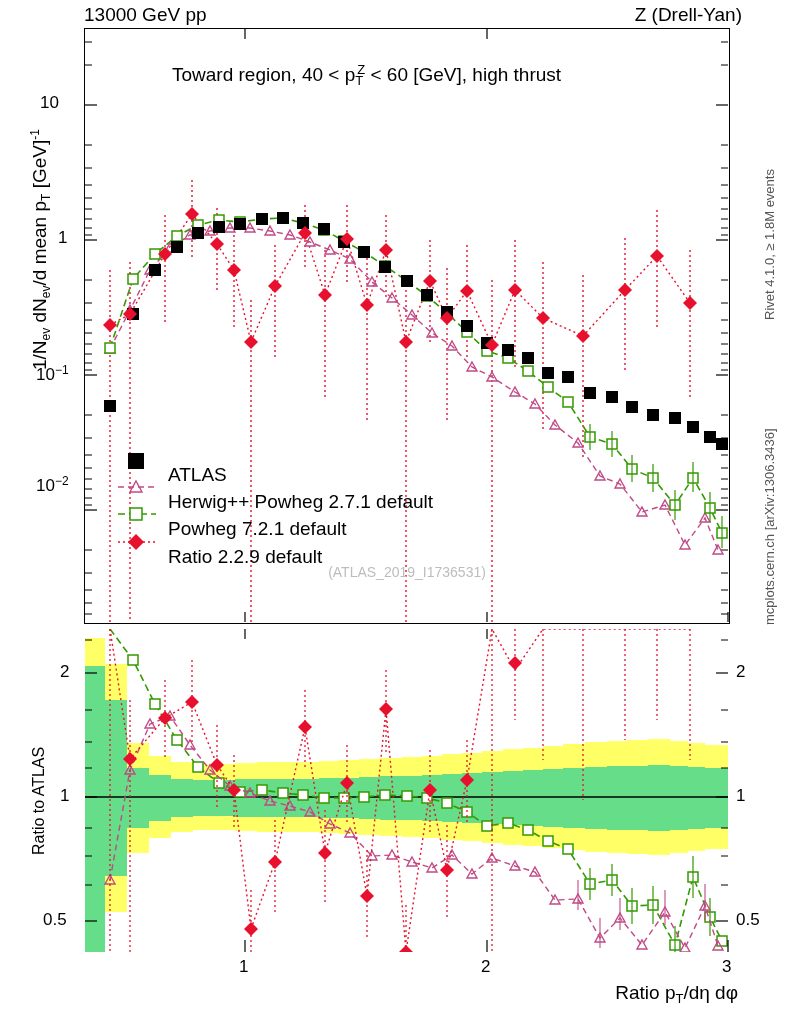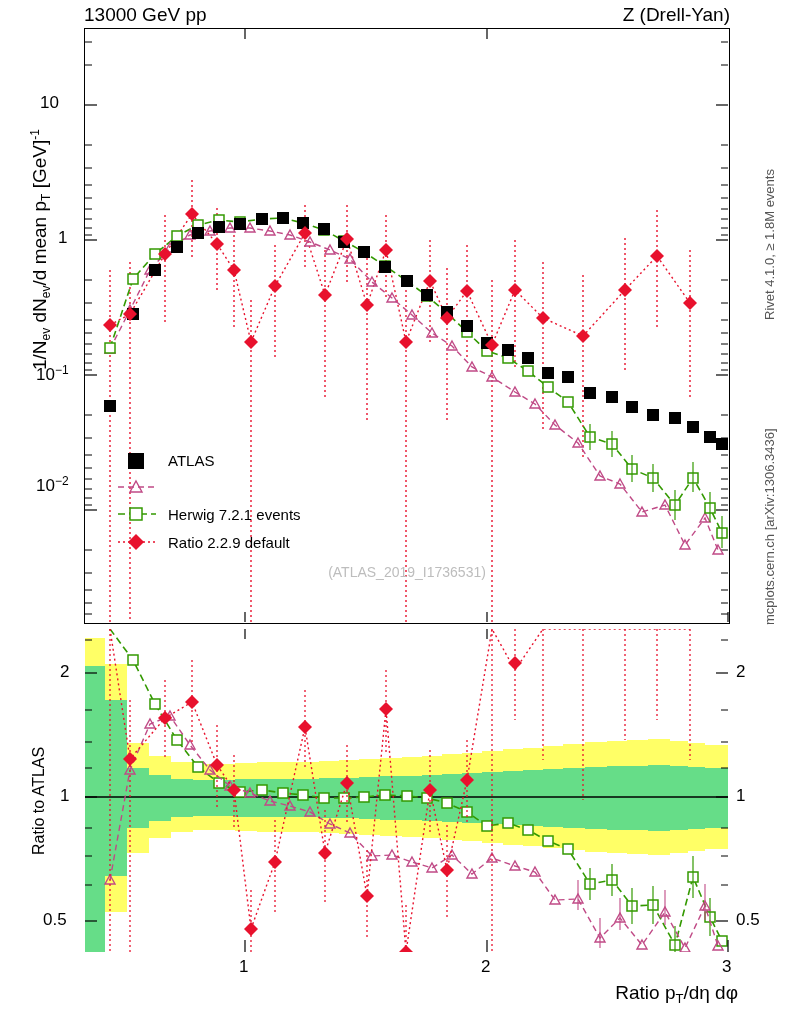--- a/index.html
+++ b/index.html
@@ -11,30 +11,30 @@
   .rot{transform-origin:0 0;}
 
   
   #mainframe{position:absolute;left:84px;top:28px;width:646px;height:596px;border:1.5px solid #000;box-sizing:border-box;background:#fff;}
 
   svg{position:absolute;left:0;top:0;overflow:visible;}
 
   .ticklab{position:absolute;font-size:17px;}
   .axlab{position:absolute;font-size:18px;}
 
-  .legend-txt{font-size:15px;}
+  .legend-txt{font-size:19px;margin-top:12px;}
   .watermark{fill:#bdbdbd;}
 </style>
 </head>
 <body>
 
 <div id="root">
 
   <div class="txt hdr" style="left:84px;top:4px;">13000 GeV pp</div>
-  <div class="txt hdr" style="right:56px;top:4px;">Z (Drell-Yan)</div>
+  <div class="txt hdr" style="right:44px;top:4px;">Z (Drell-Yan)</div>
 
   <div id="mainframe"></div>
 
   <svg id="mainsvg" width="786" height="1024">
     <defs>
       <clipPath id="clipMain">
           <rect x="85" y="29" width="643" height="593"></rect>
         </clipPath>
       <clipPath id="clipRatio">
           <rect x="85" y="629" width="643" height="323"></rect>
@@ -557,20 +557,23 @@
       <line x1="245" y1="952" x2="245" y2="940"></line>
       <line x1="487" y1="952" x2="487" y2="940"></line>
       <line x1="728" y1="952" x2="728" y2="940"></line>
       <line x1="245" y1="629" x2="245" y2="639"></line>
       <line x1="487" y1="629" x2="487" y2="639"></line>
     </g>
 
     <text x="407" y="577" text-anchor="middle" font-size="14" class="watermark" font-family="Liberation Sans, sans-serif">(ATLAS_2019_I1736531)</text>
   </svg>
 
+  <div class="txt" style="left:172px;top:62px;font-size:19px;">
+    <span>Toward region, 40 &lt; p</span><span style="font-size:13px;vertical-align:-4px;">T</span><span style="font-size:13px;vertical-align:7px;margin-left:-6px;">Z</span><span> &lt; 60 [GeV], high thrust</span>
+  </div>
 
   <div class="ticklab" style="left:40px;top:93px;">10</div>
   <div class="ticklab" style="left:58px;top:228px;">1</div>
   <div class="ticklab" style="left:36px;top:363px;font-size:17px;">10<span style="font-size:12px;vertical-align:6px;">−1</span></div>
   <div class="ticklab" style="left:36px;top:474px;font-size:17px;">10<span style="font-size:12px;vertical-align:6px;">−2</span></div>
 
   <div class="ticklab" style="left:60px;top:662px;">2</div>
   <div class="ticklab" style="left:60px;top:786px;">1</div>
   <div class="ticklab" style="left:43px;top:910px;">0.5</div>
   <div class="ticklab" style="left:736px;top:662px;">2</div>
@@ -588,16 +591,17 @@
   <div class="txt rot" style="left:28px;top:370px;transform:rotate(-90deg);font-size:19px;">
     1/N<span style="font-size:12px;vertical-align:-4px;">ev</span> dN<span style="font-size:12px;vertical-align:-4px;">ev</span>/d mean p<span style="font-size:12px;vertical-align:-4px;">T</span> [GeV]<span style="font-size:12px;vertical-align:7px;">-1</span>
   </div>
 
   <div class="txt rot" style="left:30px;top:855px;transform:rotate(-90deg);font-size:16px;">Ratio to ATLAS</div>
 
   <div class="txt rot" style="left:762px;top:320px;transform:rotate(-90deg);font-size:13px;color:#555;">Rivet 4.1.0,  ≥ 1.8M events</div>
   <div class="txt rot" style="left:762px;top:625px;transform:rotate(-90deg);font-size:13px;color:#555;">mcplots.cern.ch [arXiv:1306.3436]</div>
 
   <div class="txt legend-txt" style="left:168px;top:452px;">ATLAS</div>
-  <div class="txt legend-txt" style="left:168px;top:506px;">Herwig 7.2.1 events</div>
+  <div class="txt legend-txt" style="left:168px;top:479px;">Herwig++ Powheg 2.7.1 default</div>
+  <div class="txt legend-txt" style="left:168px;top:506px;">Powheg 7.2.1 default</div>
   <div class="txt legend-txt" style="left:168px;top:534px;">Ratio 2.2.9 default</div>
 
 </div>
 
 </body></html>

